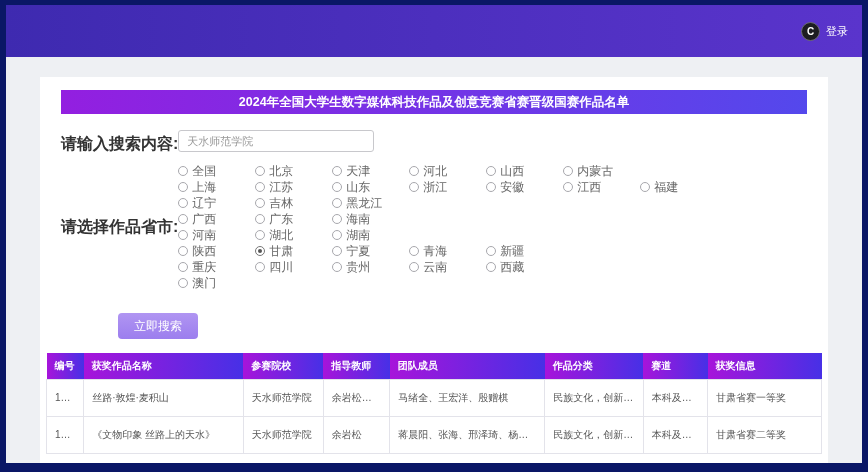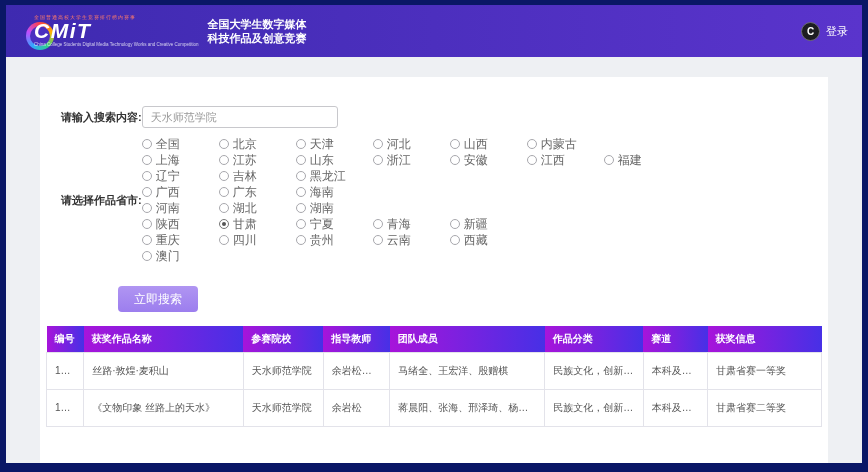--- a/index.html
+++ b/index.html
@@ -41,21 +41,21 @@
 
   
   .card { flex:1; margin:20px 34px 0; background:#fff; padding:13px 6px 8px; overflow:hidden; }
 
   .banner { height:24px; margin:0 15px;
     background:linear-gradient(90deg,#931fe0 0%,#5448ec 100%);
     color:#fff; font-weight:bold; font-size:12.5px;
     display:flex; align-items:center; justify-content:center; }
 
   .form-row { display:flex; margin:16px 0 0 15px; }
-  .form-label { flex:0 0 70px; font-size:11px; font-weight:bold; color:#333; white-space:nowrap; }
+  .form-label { flex:0 0 70px; font-size:16px; font-weight:bold; color:#333; white-space:nowrap; }
   .search-row .form-label { padding-top:4px; }
   .search-input { width:196px; height:22px; border:1px solid #c8c8cc; border-radius:3px;
     padding:0 8px; font-size:11px; color:#999; outline:none; font-family:"Liberation Sans",sans-serif; }
 
   .provinces-row { margin-top:8px; align-items:center; }
   .radio-rows { display:flex; flex-direction:column; }
   .radio-row { display:flex; height:16px; align-items:center; }
   .radio-item { width:77px; display:flex; align-items:center; gap:4px; font-size:12px; color:#666; cursor:pointer; }
   .rb { width:10px; height:10px; border:1px solid #a8a8ad; border-radius:50%; background:#fff; position:relative; flex:0 0 10px; }
   .rb.checked { border-color:#777; }
@@ -78,42 +78,33 @@
   }
   col.c-id{width:4.8%} col.c-title{width:20.6%} col.c-school{width:10.3%} col.c-teacher{width:8.6%}
   col.c-team{width:20%} col.c-cat{width:12.7%} col.c-track{width:8.3%} col.c-award{width:14.7%}
 </style>
 </head>
 <body>
 
 <div class="app">
 
   <div class="topbar">
-    <div class="logo">
-      <div class="logo-mark">
-        <div class="logo-ribbon">全国普通高校大学生竞赛排行榜内赛事</div>
-        <div class="logo-ring"></div>
-        <div class="logo-acronym">CMiT</div>
-        <div class="logo-en">China College Students Digital Media Technology Works and Creative Competition</div>
-      </div>
-      <div class="logo-cn">
-        <div>全国大学生数字媒体</div>
-        <div>科技作品及创意竞赛</div>
-      </div>
-    </div>
 
 
     <div class="login">
       <span class="login-circle">C</span>
       <span>登录</span>
     </div>
   </div>
 
   <div class="card">
 
+    <div class="banner">
+      <span>2024年全国大学生数字媒体科技作品及创意竞赛省赛晋级国赛作品名单</span>
+    </div>
 
     <div class="form-row search-row">
       <div class="form-label">请输入搜索内容:</div>
       <input class="search-input" type="text" value="天水师范学院" style="">
     </div>
 
     <div class="form-row provinces-row">
       <div class="form-label">请选择作品省市:</div>
       <div class="radio-rows">
           <div class="radio-row">

